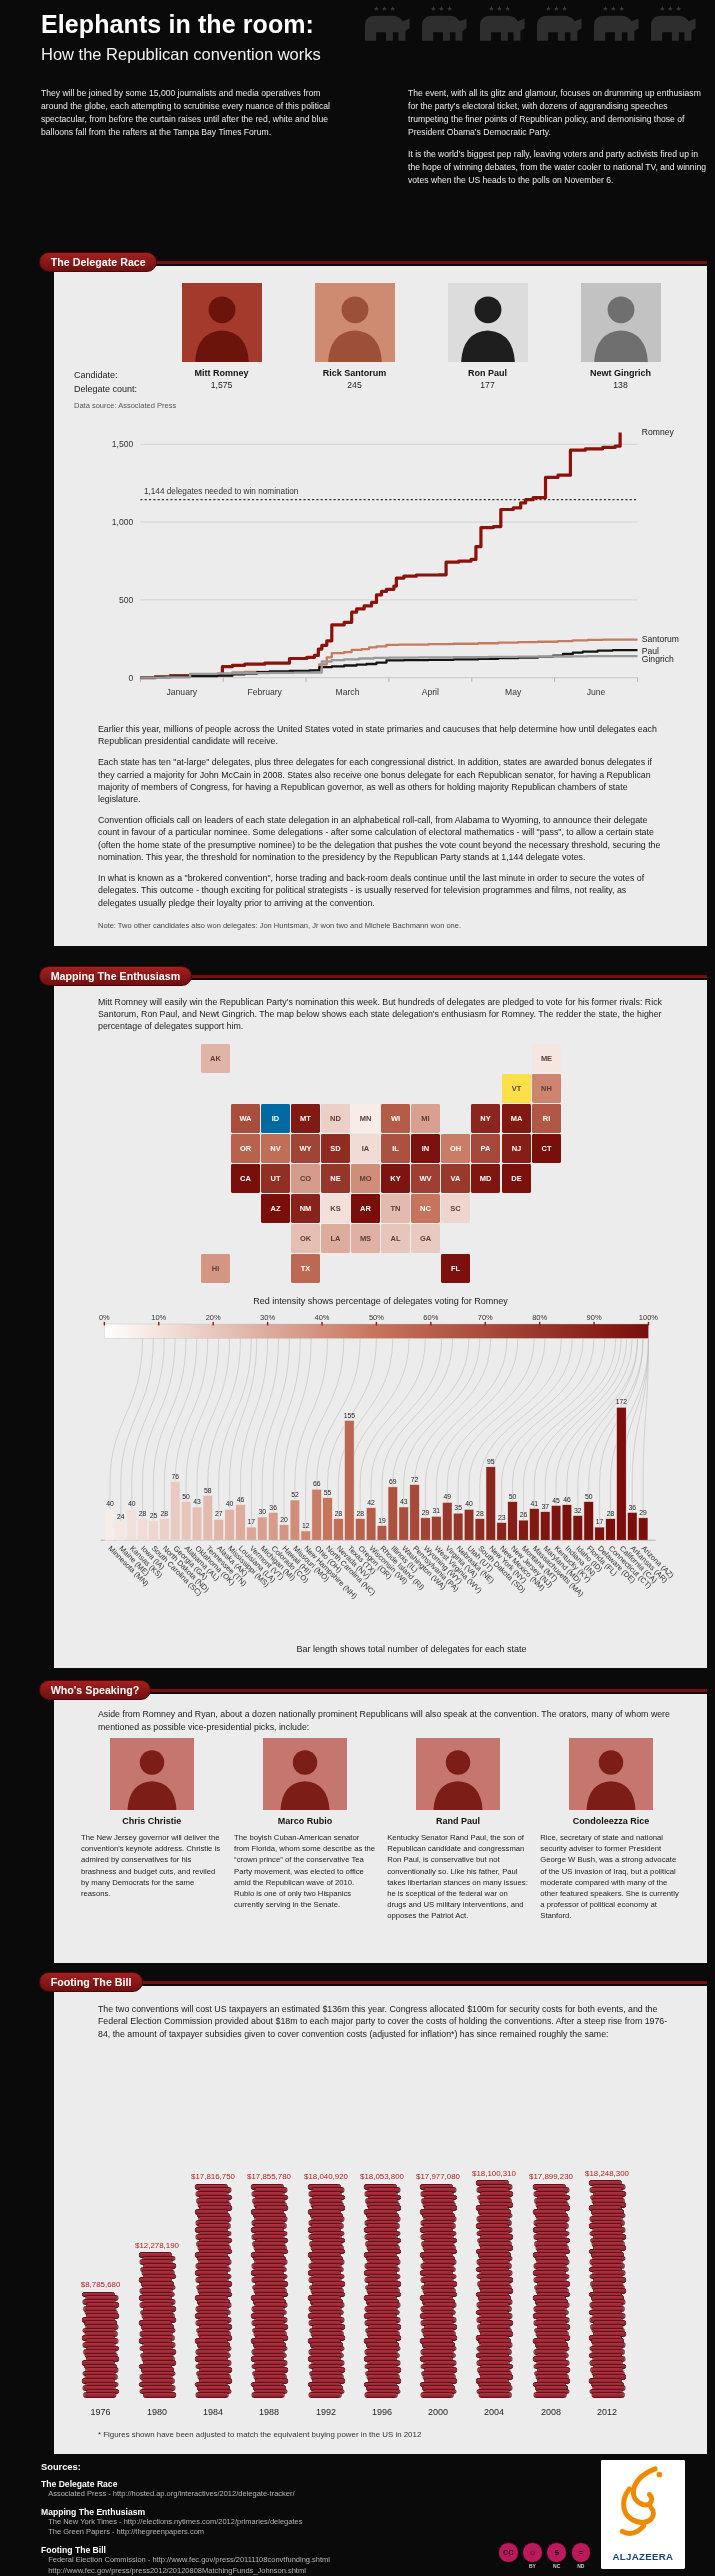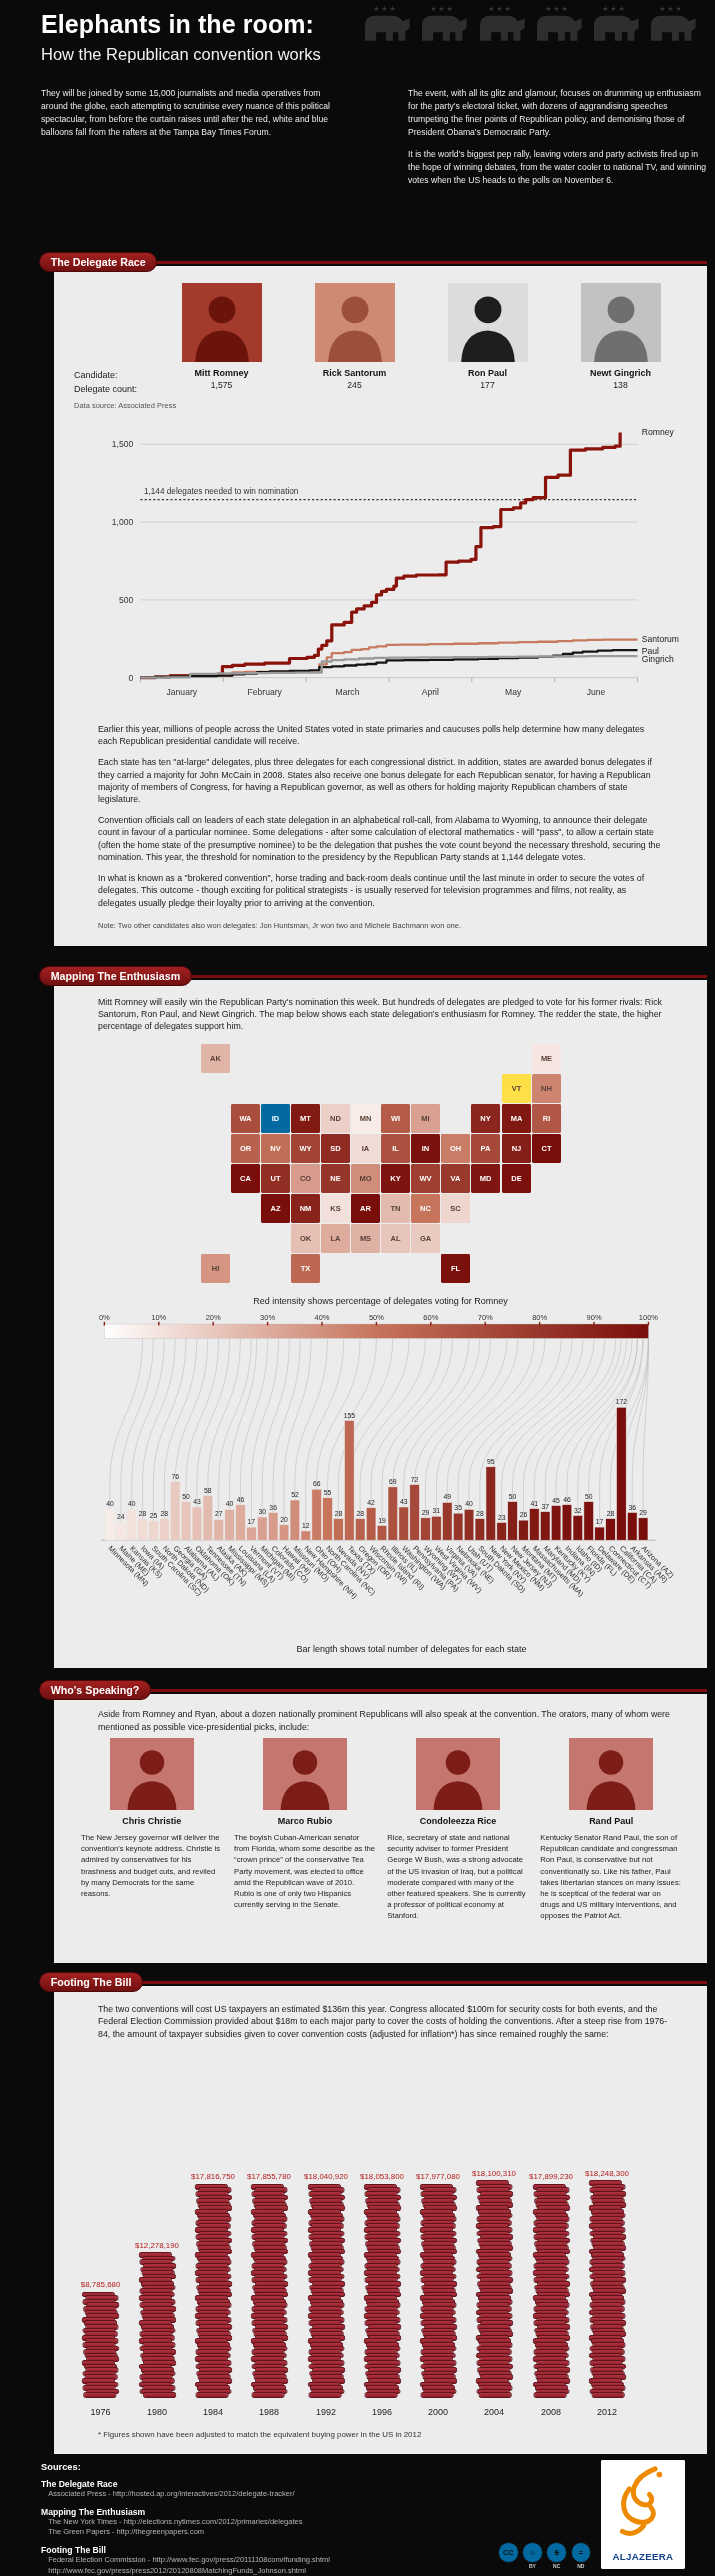--- a/index.html
+++ b/index.html
@@ -51,21 +51,21 @@
               font-size:7.9px;color:#b21b1b;}
   .coin-year{position:absolute;top:421px;width:56px;text-align:center;font-size:9px;color:#222;}
   .footnote{position:absolute;left:44px;top:444px;font-size:7.9px;color:#333;}
   
   .sources{position:absolute;left:41px;top:2462px;width:444px;}
   .sources h3{margin:0 0 1.4px 0;font-size:9.3px;color:#fff;}
   .src-group{margin-top:7.2px;}
   .src-title{font-size:8.6px;font-weight:bold;color:#fff;}
   .src-line{font-size:7.5px;color:#b5b5b5;margin-left:7.2px;line-height:1.4;}
   .cc-badge{position:absolute;left:498px;top:2542px;display:flex;gap:3.6px;align-items:center;}
-  .cc-circle{width:18.6px;height:18.6px;border-radius:50%;border:1.4px solid #111;background:#0369a1;
+  .cc-circle{width:18.6px;height:18.6px;border-radius:50%;border:1.4px solid #111;background:#be185d;
              display:flex;align-items:center;justify-content:center;font-size:7.2px;font-weight:bold;color:#111;position:relative;}
   .cc-sub{position:absolute;top:20px;left:0;width:100%;text-align:center;font-size:5px;color:#ccc;}
   .logo-box{position:absolute;left:601px;top:2460px;width:84px;height:109px;background:#fff;border-radius:1.4px;}
   .logo-text{position:absolute;bottom:7.2px;width:100%;text-align:center;font-size:9.7px;font-weight:bold;
              color:#16418c;letter-spacing:0.3px;}
 </style>
 </head>
 <body>
 
 <div class="page">
@@ -175,21 +175,21 @@
         <path d="M105 370 H125.8 V368.5 H146.7 V367.0 H174.5 V366.5 H212.7 V365.4 H219.7 V354.6 H233.6 V352.8 H250.9 V351.1 H278.8 V349.6 H313.5 V343.2 H337.8 V341.5 H348.3 V338.9 H353.8 V330.0 H358.7 V324.8 H365.6 V318.5 H372.6 V296.3 H389.9 V292.6 H400.4 V278.4 H407.3 V273.9 H417.8 V269.7 H428.2 V264.9 H435.1 V254.3 H442.1 V249.5 H449.0 V246.5 H459.4 V241.9 H462.9 V230.8 H473.4 V228.2 H490.7 V226.5 H522.0 V226.2 H532.4 V208.6 H549.8 V207.1 H567.2 V204.7 H574.1 V186.9 H581.1 V160.1 H598.5 V158.8 H608.9 V134.9 H626.3 V132.7 H636.7 V125.7 H643.6 V121.2 H654.1 V118.4 H671.4 V90.1 H688.8 V87.0 H706.2 V52.0 H727.0 V50.1 H751.4 V48.1 H768.7 V46.4 H775.7 V27.4" fill="none" stroke="#8a130c" stroke-width="4.5" stroke-linejoin="round"></path>
         <text x="806" y="31.4375" font-size="12" fill="#1a1a1a">Romney</text>
         <path d="M105 370 H125.8 V368.3 H146.7 V367.4 H174.5 V367.2 H212.7 V367.0 H233.6 V362.6 H250.9 V362.0 H313.5 V362.0 H337.8 V361.3 H348.3 V360.2 H355.2 V351.3 H365.6 V341.5 H372.6 V335.6 H389.9 V334.3 H400.4 V331.3 H414.3 V330.0 H424.7 V327.8 H435.1 V326.3 H449.0 V324.1 H466.4 V323.7 H508.1 V323.2 H542.9 V322.6 H577.6 V321.9 H605.4 V321.1 H633.2 V320.4 H661.0 V319.8 H688.8 V318.9 H709.6 V318.0 H730.5 V317.1 H751.4 V316.7 H800.0 V316.7" fill="none" stroke="#c67b60" stroke-width="3.2" stroke-linejoin="round"></path>
         <text x="806" y="320.7125" font-size="12" fill="#1a1a1a">Santorum</text>
         <path d="M105 370 H125.8 V369.1 H146.7 V368.3 H174.5 V367.8 H212.7 V367.2 H233.6 V365.4 H250.9 V364.3 H268.3 V362.2 H285.7 V361.3 H313.5 V360.6 H341.3 V359.8 H355.2 V355.4 H372.6 V354.3 H389.9 V353.0 H407.3 V351.9 H421.2 V350.9 H435.1 V348.9 H449.0 V345.9 H473.4 V345.4 H508.1 V345.0 H542.9 V344.3 H577.6 V343.7 H605.4 V342.8 H633.2 V341.9 H661.0 V340.9 H681.9 V339.3 H695.8 V336.9 H709.6 V335.0 H723.5 V333.5 H744.4 V332.2 H765.3 V331.5 H800.0 V331.5" fill="none" stroke="#141414" stroke-width="3.2" stroke-linejoin="round"></path>
         <text x="806" y="336.5025" font-size="12" fill="#1a1a1a">Paul</text>
         <path d="M105 370 H139.8 V369.6 H174.5 V364.6 H212.7 V364.1 H250.9 V363.7 H285.7 V363.3 H320.4 V363.0 H348.3 V362.8 H358.7 V347.4 H372.6 V345.6 H389.9 V344.3 H410.8 V343.2 H431.6 V342.4 H452.5 V341.9 H494.2 V341.5 H542.9 V341.3 H591.5 V340.9 H633.2 V340.6 H674.9 V340.4 H709.6 V340.2 H730.5 V340.0 H800.0 V340.0" fill="none" stroke="#9a9a9a" stroke-width="3.2" stroke-linejoin="round"></path>
         <text x="806" y="347.985" font-size="12" fill="#1a1a1a">Gingrich</text>
       </svg>
     <div class="para-block body-text" id="race-paras" style="position:absolute;left:44px;top:457px;width:567px">
-        <p>Earlier this year, millions of people across the United States voted in state primaries and caucuses polls help determine how many delegates each Republican presidential candidate will receive.</p>
+        <p>Earlier this year, millions of people across the United States voted in state primaries and caucuses that help determine how until delegates each Republican presidential candidate will receive.</p>
         <p>Each state has ten "at-large" delegates, plus three delegates for each congressional district. In addition, states are awarded bonus delegates if they carried a majority for John McCain in 2008. States also receive one bonus delegate for each Republican senator, for having a Republican majority of members of Congress, for having a Republican governor, as well as others for holding majority Republican chambers of state legislature.</p>
         <p>Convention officials call on leaders of each state delegation in an alphabetical roll-call, from Alabama to Wyoming, to announce their delegate count in favour of a particular nominee. Some delegations - after some calculation of electoral mathematics - will "pass", to allow a certain state (often the home state of the presumptive nominee) to be the delegation that pushes the vote count beyond the necessary threshold, securing the nomination. This year, the threshold for nomination to the presidency by the Republican Party stands at 1,144 delegate votes.</p>
         <p>In what is known as a "brokered convention", horse trading and back-room deals continue until the last minute in order to secure the votes of delegates. This outcome - though exciting for political strategists - is usually reserved for television programmes and films, not reality, as delegates usually pledge their loyalty prior to arriving at the convention.</p>
       </div>
     <div style="position:absolute;left:44px;top:655px;font-size:7.5px;color:#444">Note: Two other candidates also won delegates: Jon Huntsman, Jr won two and Michele Bachmann won one.</div>
   </div>
 
   <div class="redline" style="top:975px"></div>
   <div class="pill" style="top:966px">Mapping The Enthusiasm</div>
   <div class="panel" style="top:980px;height:688px">
@@ -502,30 +502,30 @@
               <path d="M16 100 Q18 62 50 60 Q82 62 84 100 Z" fill="#7c1d17"></path>
             </svg></div>
           <div class="speak-name">Marco Rubio</div>
           <div class="speak-bio">The boyish Cuban-American senator from Florida, whom some describe as the “crown prince” of the conservative Tea Party movement, was elected to office amid the Republican wave of 2010. Rubio is one of only two Hispanics currently serving in the Senate.</div>
         </div>
         <div class="speak-card">
           <div class="speak-photo" style="background: rgb(196, 118, 111);"><svg viewBox="0 0 100 100" width="100%" height="100%">
               <circle cx="50" cy="34" r="17" fill="#7c1d17"></circle>
               <path d="M16 100 Q18 62 50 60 Q82 62 84 100 Z" fill="#7c1d17"></path>
             </svg></div>
-          <div class="speak-name">Condoleezza Rice</div>
-          <div class="speak-bio">Rice, secretary of state and national security adviser to former President George W Bush, was a strong advocate of the US invasion of Iraq, but a political moderate compared with many of the other featured speakers. She is currently a professor of political economy at Stanford.</div>
+          <div class="speak-name">Rand Paul</div>
+          <div class="speak-bio">Kentucky Senator Rand Paul, the son of Republican candidate and congressman Ron Paul, is conservative but not conventionally so. Like his father, Paul takes libertarian stances on many issues: he is sceptical of the federal war on drugs and US military interventions, and opposes the Patriot Act.</div>
         </div>
         <div class="speak-card">
           <div class="speak-photo" style="background: rgb(196, 118, 111);"><svg viewBox="0 0 100 100" width="100%" height="100%">
               <circle cx="50" cy="34" r="17" fill="#7c1d17"></circle>
               <path d="M16 100 Q18 62 50 60 Q82 62 84 100 Z" fill="#7c1d17"></path>
             </svg></div>
-          <div class="speak-name">Rand Paul</div>
-          <div class="speak-bio">Kentucky Senator Rand Paul, the son of Republican candidate and congressman Ron Paul, is conservative but not conventionally so. Like his father, Paul takes libertarian stances on many issues: he is sceptical of the federal war on drugs and US military interventions, and opposes the Patriot Act.</div>
+          <div class="speak-name">Condoleezza Rice</div>
+          <div class="speak-bio">Rice, secretary of state and national security adviser to former President George W Bush, was a strong advocate of the US invasion of Iraq, but a political moderate compared with many of the other featured speakers. She is currently a professor of political economy at Stanford.</div>
         </div>
       </div>
   </div>
 
   <div class="redline" style="top:1981px"></div>
   <div class="pill" style="top:1972px">Footing The Bill</div>
   <div class="panel" style="top:1986px;height:468px">
     <div class="body-text" style="position:absolute;left:44px;top:17px;width:576px">The two conventions will cost US taxpayers an estimated $136m this year. Congress allocated $100m for security costs for both events, and the Federal Election Commission provided about $18m to each major party to cover the costs of holding the conventions. After a steep rise from 1976-84, the amount of taxpayer subsidies given to cover convention costs (adjusted for inflation*) has since remained roughly the same:</div>
     <div class="coin-area" id="coin-area">
         <div class="coin-stack" style="left: 18.6px; bottom: 56px;">

